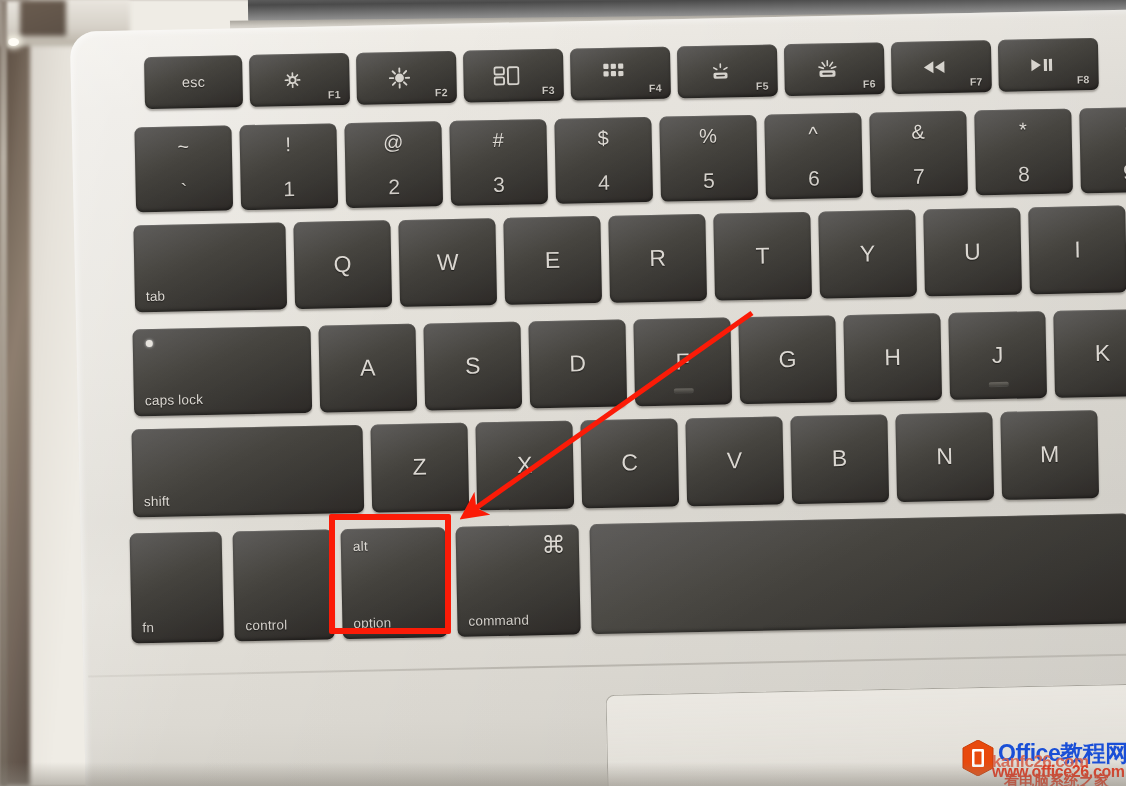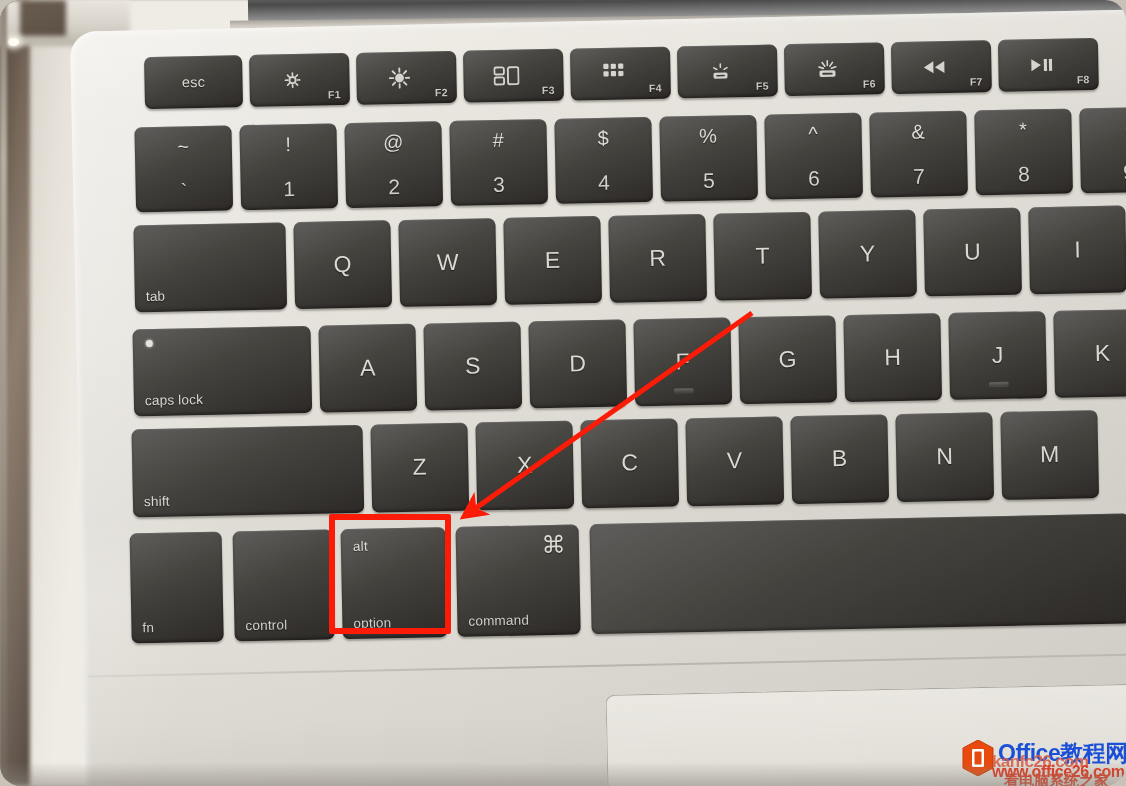--- a/index.html
+++ b/index.html
@@ -8,21 +8,20 @@
     overflow: hidden;
     font-family: "Liberation Sans", sans-serif;
     background: #c9c2b8;
   }
 
   #stage {
     position: relative;
     width: 1126px; height: 786px;
     overflow: hidden;
     background: #b9b2a8;
-    border-radius: 21px;
   }
 
   
   .bg-room {
     position: absolute; inset: 0;
     background:
       linear-gradient(95deg,
         #6b5c50 0px, #7d6e60 14px, #8d7f70 22px,
         #d8d3cb 30px, #e6e2da 70px, #efece5 120px, #f2efe9 100%);
     filter: blur(1px);

